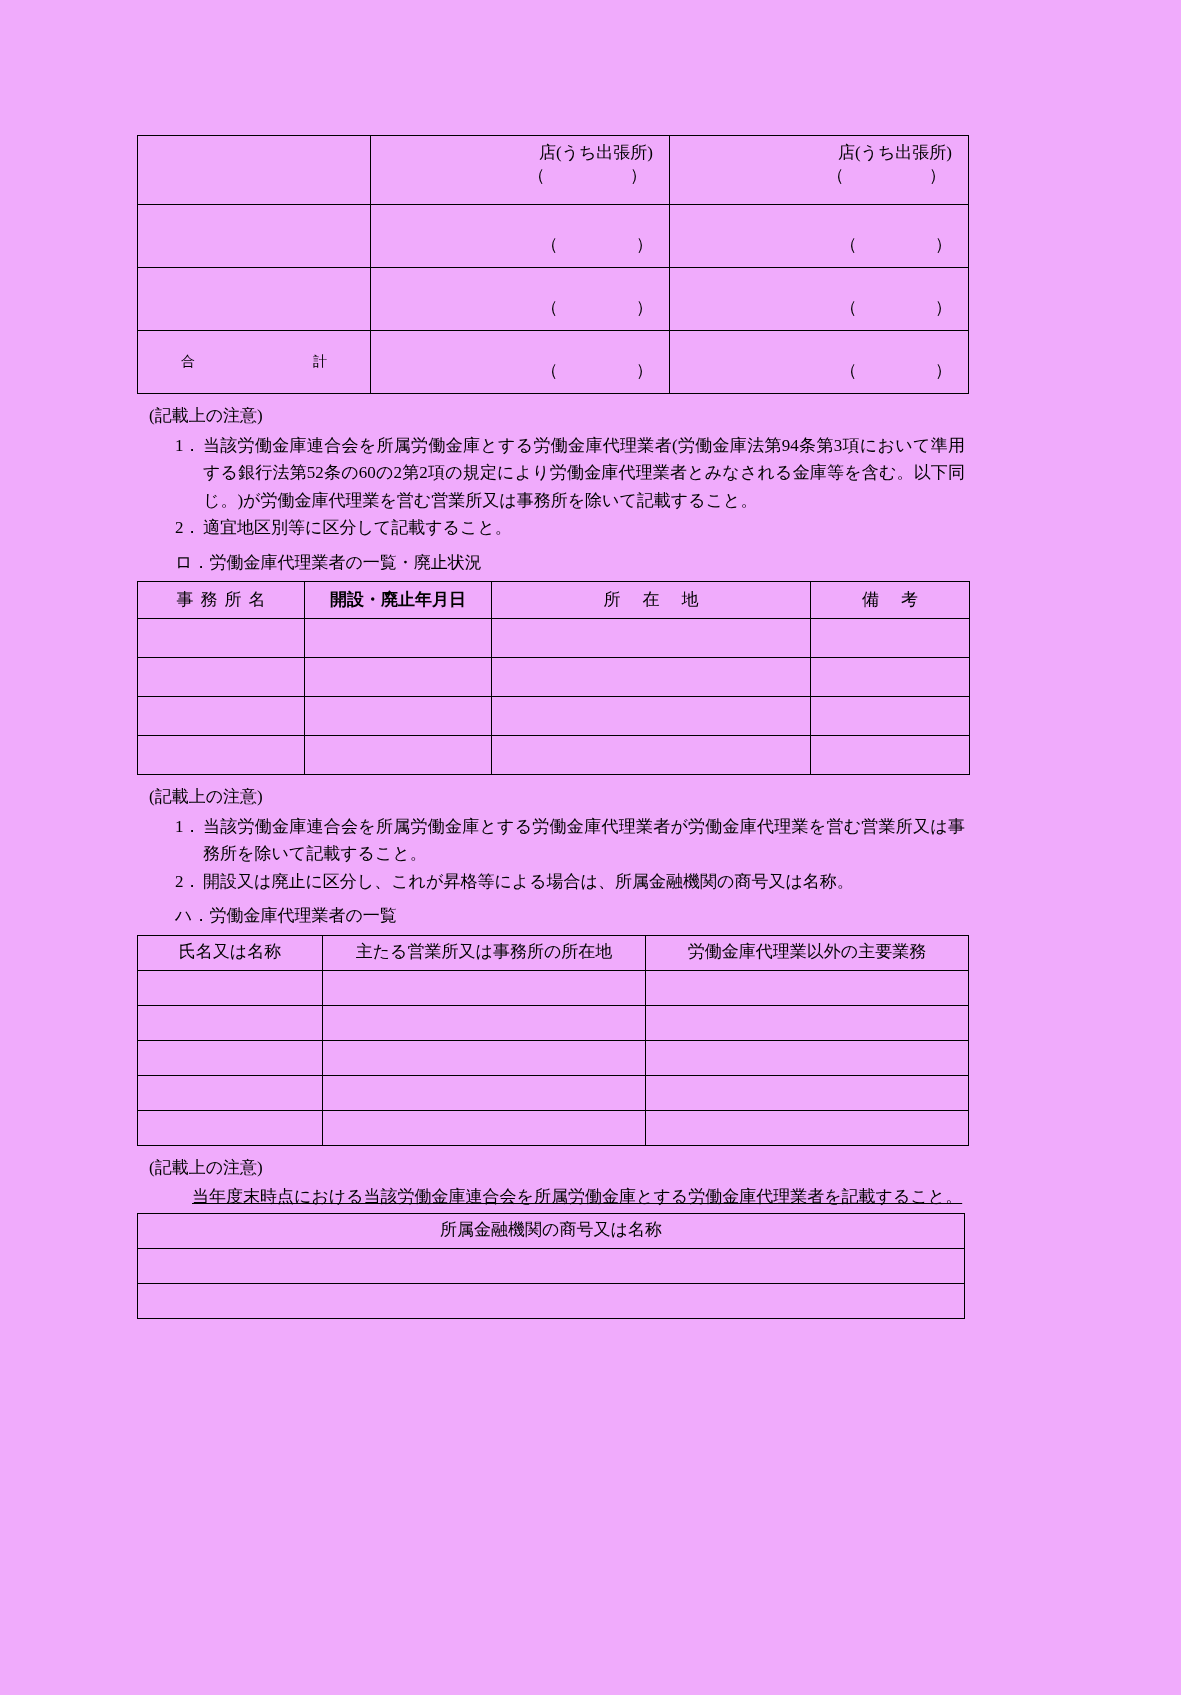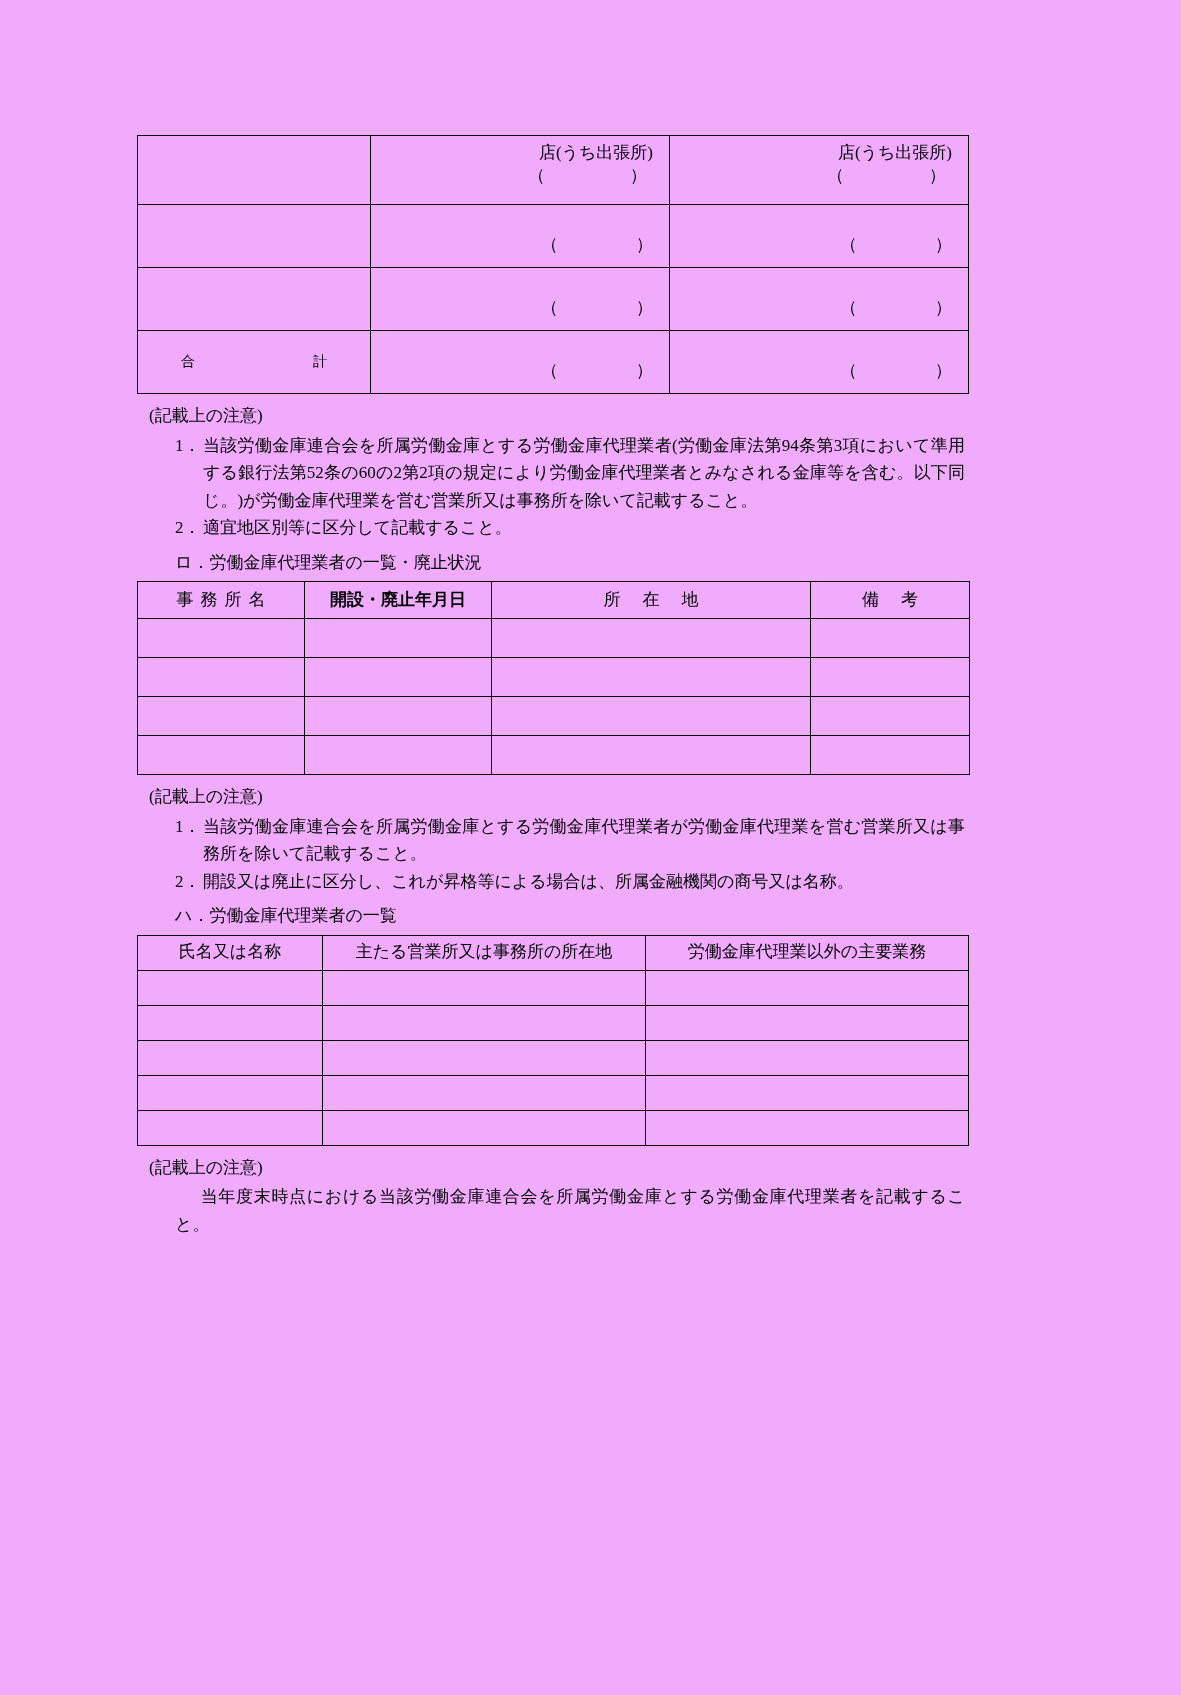--- a/index.html
+++ b/index.html
@@ -114,23 +114,24 @@
     width: 28px;
   }
   .note-item .body {
     flex: 1 1 auto;
     text-align: justify;
     text-justify: inter-character;
   }
   .note-plain {
     font-size: 17px;
     line-height: 1.62;
-    margin-left: 38px;
+    margin-left: 30px;
     text-align: justify;
     text-justify: inter-character;
+    text-decoration: underline;
   }
   .note-plain .indent {
     display: inline-block;
     width: 25px;
   }
 
   
   .sub-head {
     font-size: 17px;
     margin: 8px 0 6px 38px;
@@ -332,15 +333,30 @@
           <td></td>
         </tr>
       </tbody>
     </table>
 
     <div class="note-head">(記載上の注意)</div>
     <div class="note-plain">
       <span class="indent"></span><span>当年度末時点における当該労働金庫連合会を所属労働金庫とする労働金庫代理業者を記載すること。</span>
     </div>
 
+    <table class="form t4">
+      <thead>
+        <tr>
+          <th>所属金融機関の商号又は名称</th>
+        </tr>
+      </thead>
+      <tbody>
+        <tr>
+          <td></td>
+        </tr>
+        <tr>
+          <td></td>
+        </tr>
+      </tbody>
+    </table>
 
   </div>
 </div>
 
 </body></html>

